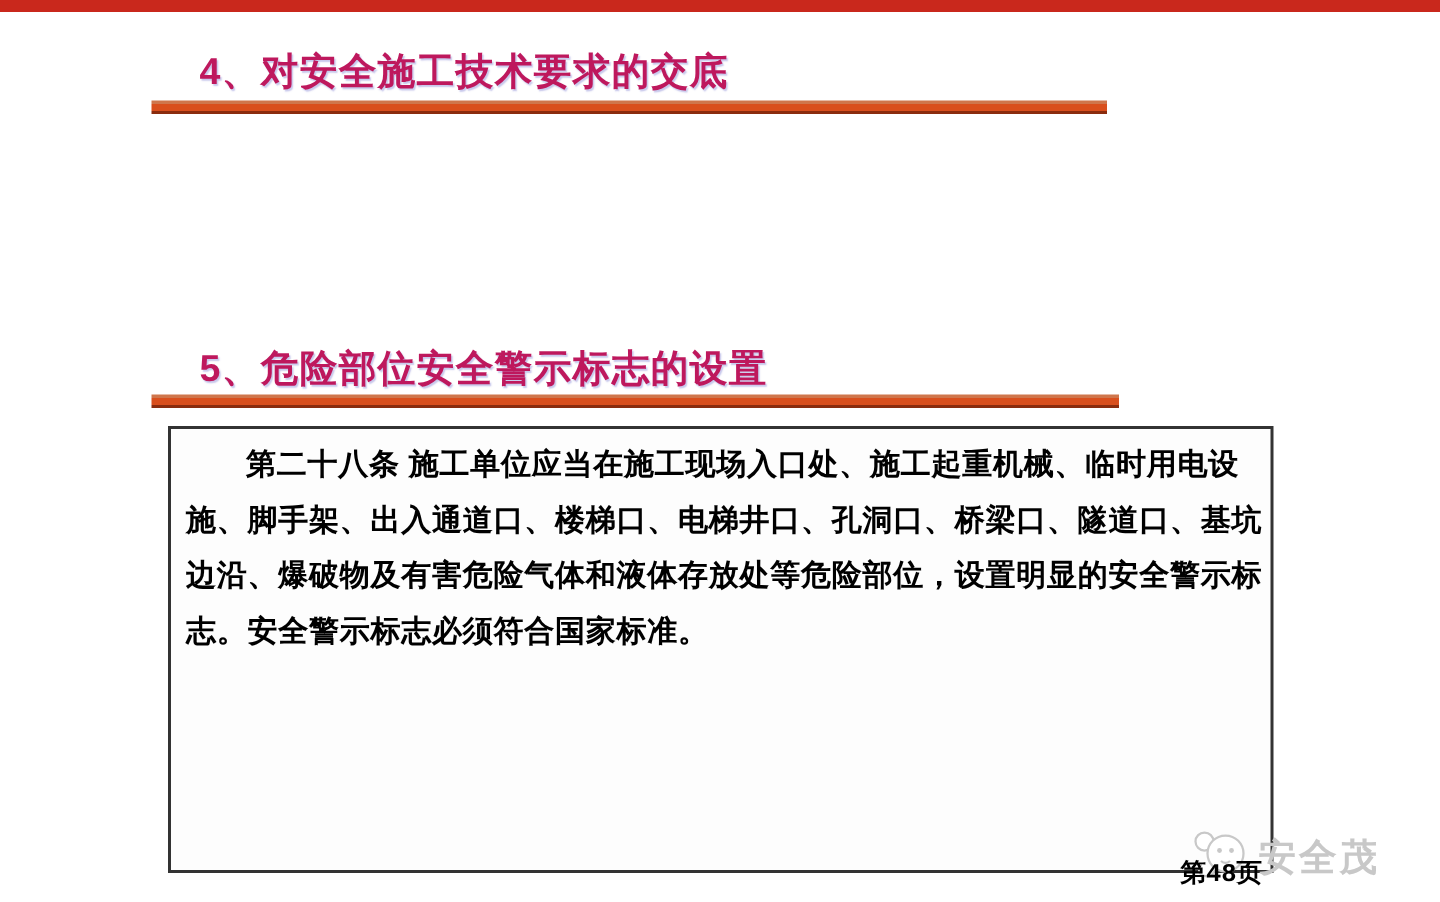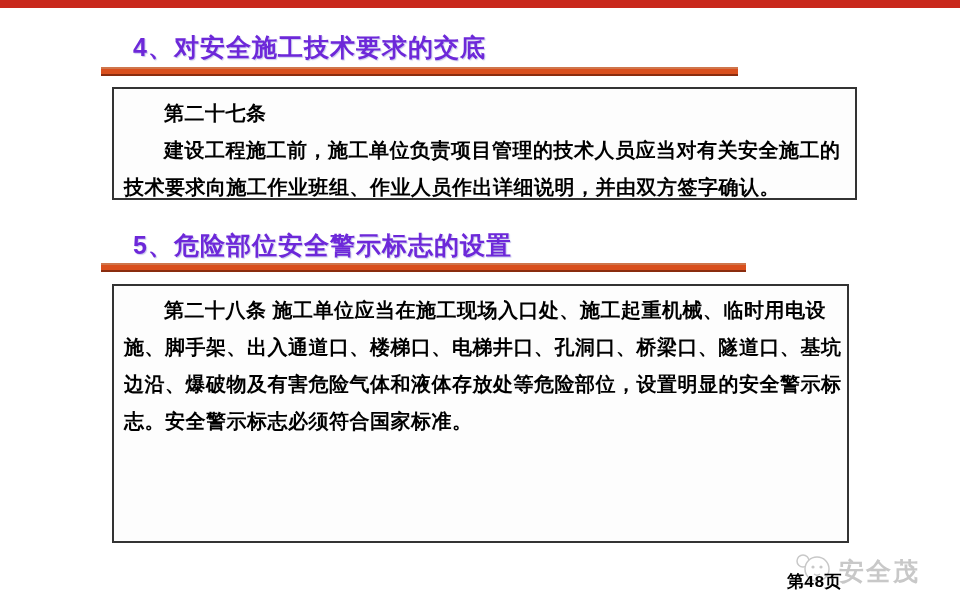--- a/index.html
+++ b/index.html
@@ -19,21 +19,21 @@
     position: absolute;
     left: 0; top: 0;
     width: 960px; height: 8px;
     background: #c9281c;
   }
   .section-heading {
     position: absolute;
     left: 133px;
     font-size: 25px;
     font-weight: bold;
-    color: #6d28d9;
+    color: #be185d;
     letter-spacing: 1px;
     text-shadow: 1px 1px 1px rgba(130,130,210,0.45);
     white-space: nowrap;
   }
   #heading-4 { top: 31px; }
   #heading-5 { top: 229px; text-align: center; }
   .divider {
     position: absolute;
     left: 101px;
     height: 9px;
@@ -46,21 +46,21 @@
   #divider-2 { top: 263px; width: 645px; }
   .text-box {
     position: absolute;
     left: 112px;
     border: 2px solid #333333;
     background: #fdfdfd;
     box-sizing: border-box;
     padding: 6px 4px 0 10px;
   }
   #box-1 { top: 87px;  width: 745px; height: 113px; }
-  #box-2 { top: 284px; width: 737px; height: 259px; }
+  #box-2 { top: 284px; width: 737px; height: 298px; }
   .text-box p {
     margin: 0;
     text-indent: 2em;
     font-size: 20px;
     line-height: 37px;
     font-weight: bold;
     color: #000000;
     letter-spacing: 0.5px;
   }
   .watermark {
@@ -91,24 +91,20 @@
 <body>
 
 <div class="slide">
 
   <div class="top-bar"></div>
 
   <div class="section-heading" id="heading-4">4、对安全施工技术要求的交底</div>
 
   <div class="divider" id="divider-1"></div>
 
-  <div class="text-box" id="box-1">
-    <p>第二十七条</p>
-    <p>建设工程施工前，施工单位负责项目管理的技术人员应当对有关安全施工的技术要求向施工作业班组、作业人员作出详细说明，并由双方签字确认。</p>
-  </div>
 
   <div class="section-heading" id="heading-5">5、危险部位安全警示标志的设置</div>
 
   <div class="divider" id="divider-2"></div>
 
   <div class="text-box" id="box-2">
     <p>第二十八条 施工单位应当在施工现场入口处、施工起重机械、临时用电设施、脚手架、出入通道口、楼梯口、电梯井口、孔洞口、桥梁口、隧道口、基坑边沿、爆破物及有害危险气体和液体存放处等危险部位，设置明显的安全警示标志。安全警示标志必须符合国家标准。</p>
   </div>
 
   <div class="watermark">

